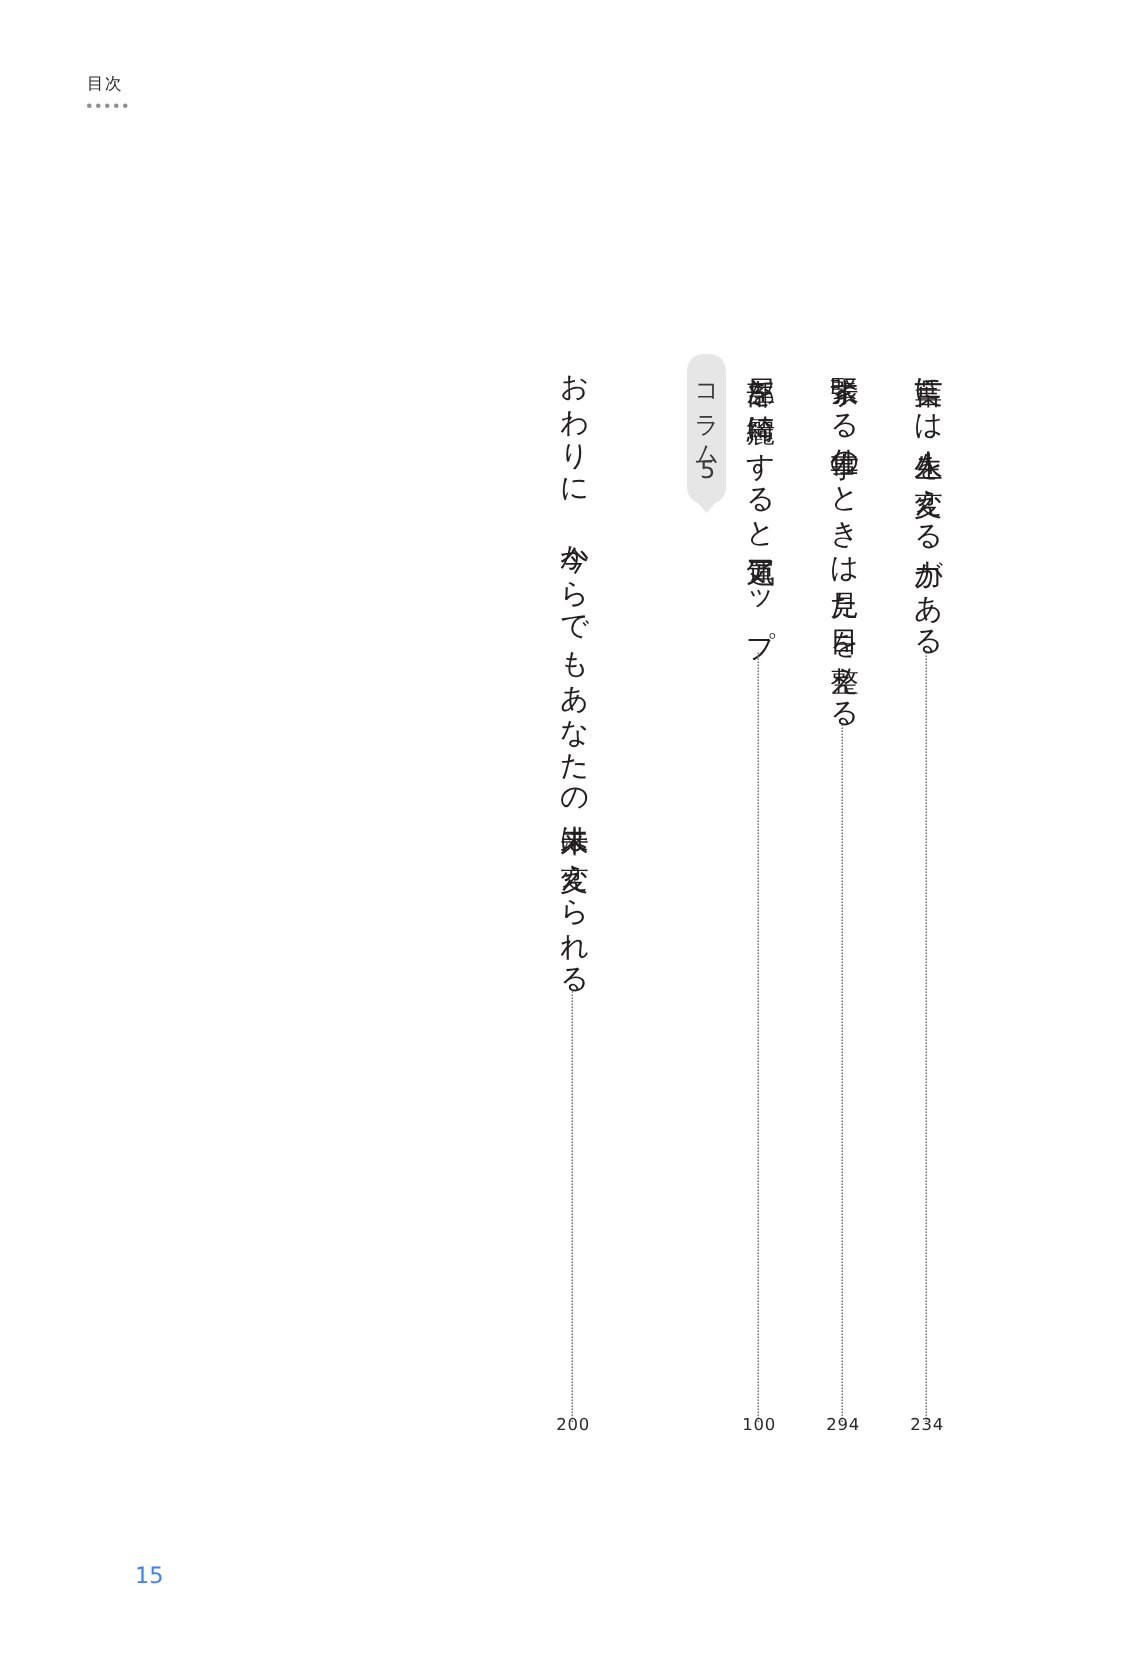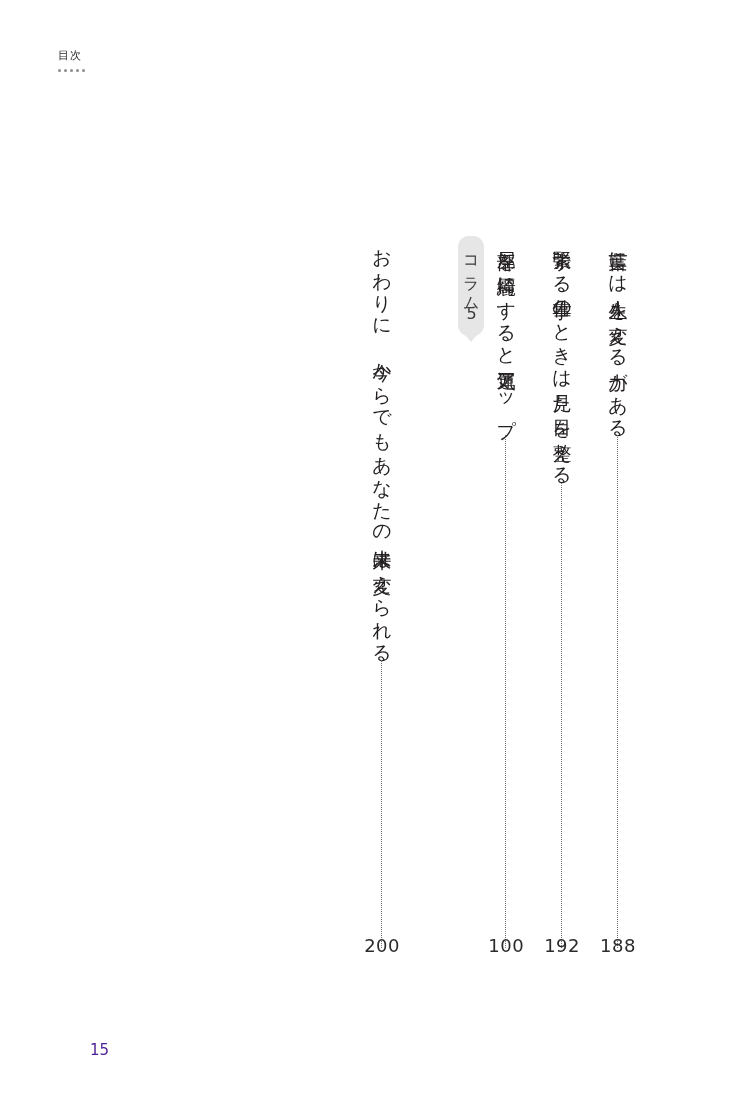--- a/index.html
+++ b/index.html
@@ -86,21 +86,21 @@
   .leader {
     flex: 1 1 auto;
     width: 1px;
     border-left: 1.6px dotted #6f6f6f;
     margin-top: 6px;
     margin-bottom: 8px;
   }
 
   .pagenum {
     font-family: "DejaVu Sans", "Liberation Sans", sans-serif;
-    font-size: 18px;
+    font-size: 11px;
     color: #2b2b2b;
     letter-spacing: 0.5px;
     position: absolute;
     bottom: 0;
     left: 50%;
     transform: translateX(-50%);
     white-space: nowrap;
   }
 
   
@@ -134,21 +134,21 @@
     border-top: 7px solid #e6e6e6;
   }
 
   
   .folio {
     position: absolute;
     left: 90px;
     bottom: 52px;
     font-family: "DejaVu Sans", "Liberation Sans", sans-serif;
     font-size: 15px;
-    color: #4c1d95;
+    color: #3b82f6;
   }
 </style>
 </head>
 <body>
 
 <div class="header">
   <div class="header-label">目次</div>
   <div class="header-dots">
     <span></span>
     <span></span>
@@ -157,29 +157,29 @@
     <span></span>
   </div>
 </div>
 
 <div class="toc">
   <div class="toc-inner">
 
     <div class="entry">
       <div class="vtext">言葉には人生を変える力がある</div>
       <div class="leader"></div>
-      <div class="pagenum">188</div>
+      <div class="pagenum">234</div>
     </div>
 
     <div class="entry-gap-wide"></div>
 
     <div class="entry">
       <div class="vtext">緊張する仕事のときは見た目を整える</div>
       <div class="leader"></div>
-      <div class="pagenum">192</div>
+      <div class="pagenum">294</div>
     </div>
 
     <div class="entry-gap-wide"></div>
 
     <div class="entry">
       <div class="vtext">部屋を綺麗にすると運気アップ</div>
       <div class="leader"></div>
       <div class="pagenum">100</div>
     </div>
 

